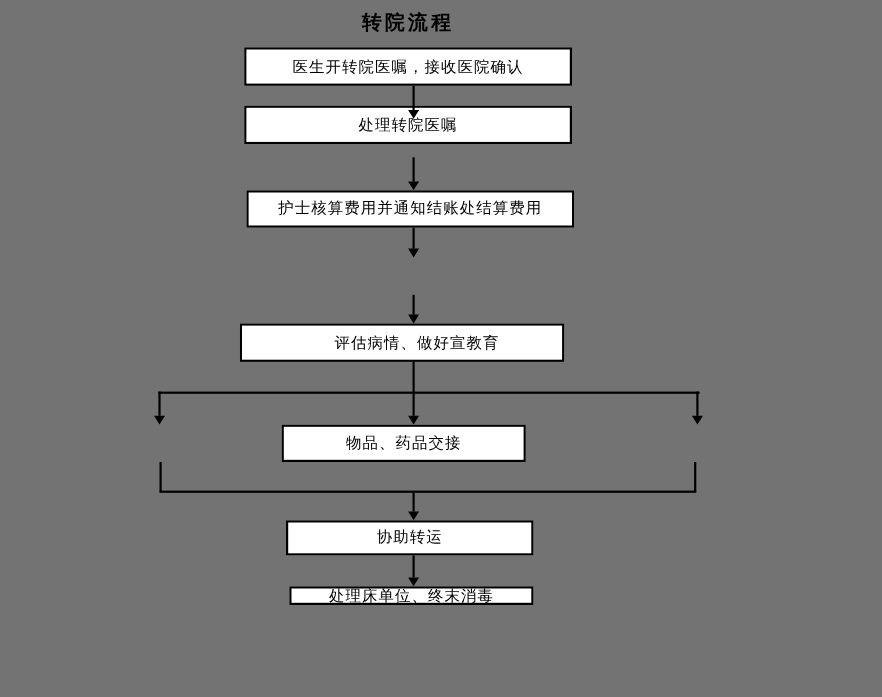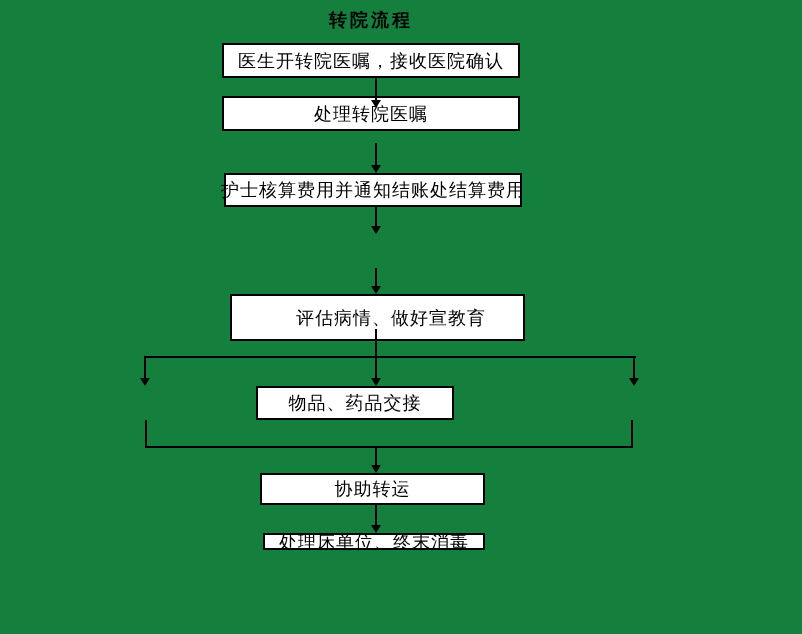--- a/index.html
+++ b/index.html
@@ -4,21 +4,21 @@
 <style>
   html, body {
     margin: 0;
     padding: 0;
     background: #ffffff;
   }
   #canvas {
     position: relative;
     width: 802px;
     height: 634px;
-    background: #15803d;
+    background: #737373;
     font-family: Liberation Serif, serif;
     color: #000000;
     overflow: hidden;
   }
   .title {
     position: absolute;
     left: 222px;
     top: 8px;
     width: 298px;
     text-align: center;
@@ -28,21 +28,21 @@
     white-space: nowrap;
   }
   .box {
     position: absolute;
     box-sizing: border-box;
     border: 2px solid #000000;
     background: #ffffff;
     display: flex;
     align-items: center;
     justify-content: center;
-    font-size: 18px;
+    font-size: 14px;
     letter-spacing: 1px;
     white-space: nowrap;
     text-align: center;
   }
   .vline, .hline {
     position: absolute;
     background: #000000;
   }
   .vline { width: 2px; }
   .hline { height: 2px; }
@@ -52,24 +52,24 @@
     height: 0;
     border-left: 5px solid transparent;
     border-right: 5px solid transparent;
     border-top: 8px solid #000000;
   }
   
   #box-step1 { left: 222px; top: 43px;  width: 298px; height: 35px; }
   #box-step2 { left: 222px; top: 96px; width: 298px; height: 35px; }
   #box-step3 { left: 224px; top: 173px; width: 298px; height: 34px; }
   #box-step4 { left: 228px; top: 234px; width: 299px; height: 34px; }
-  #box-step5 { left: 230px; top: 294px; width: 295px; height: 47px; padding-left: 27px; }
+  #box-step5 { left: 218px; top: 294px; width: 295px; height: 35px; padding-left: 27px; }
   
   #box-branch-left   { left: 37px;  top: 386px; width: 205px; height: 34px; }
-  #box-branch-middle { left: 256px; top: 386px; width: 198px; height: 34px; }
+  #box-branch-middle { left: 256px; top: 386px; width: 222px; height: 34px; }
   #box-branch-right  { left: 501px; top: 386px; width: 247px; height: 34px; }
   
   #box-step6 { left: 260px; top: 473px; width: 225px; height: 32px; }
   #box-step7 { left: 263px; top: 533px; width: 222px; height: 17px; }
 </style>
 </head>
 <body>
 
 <div id="canvas">
 

